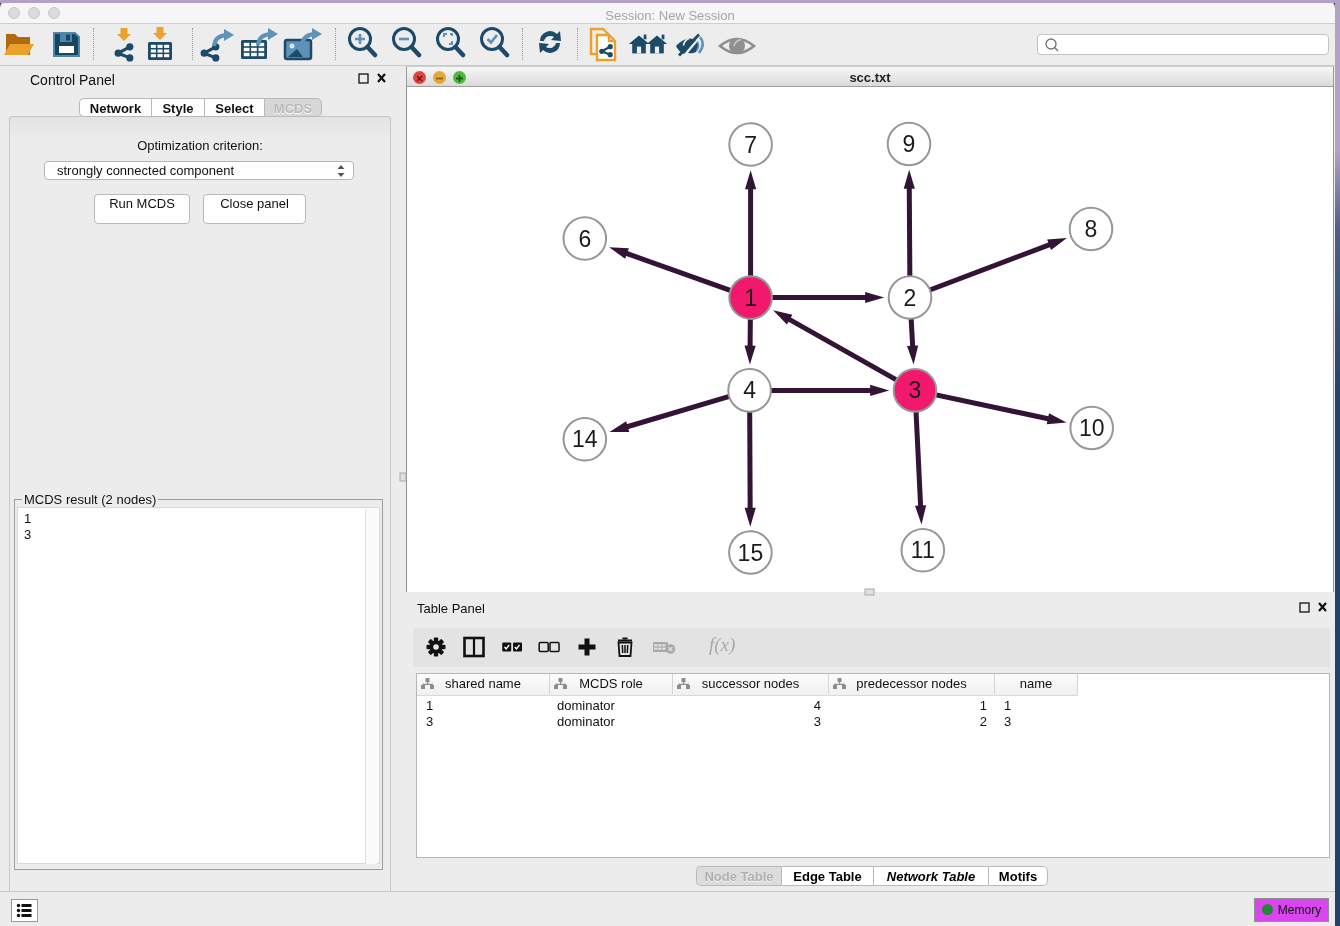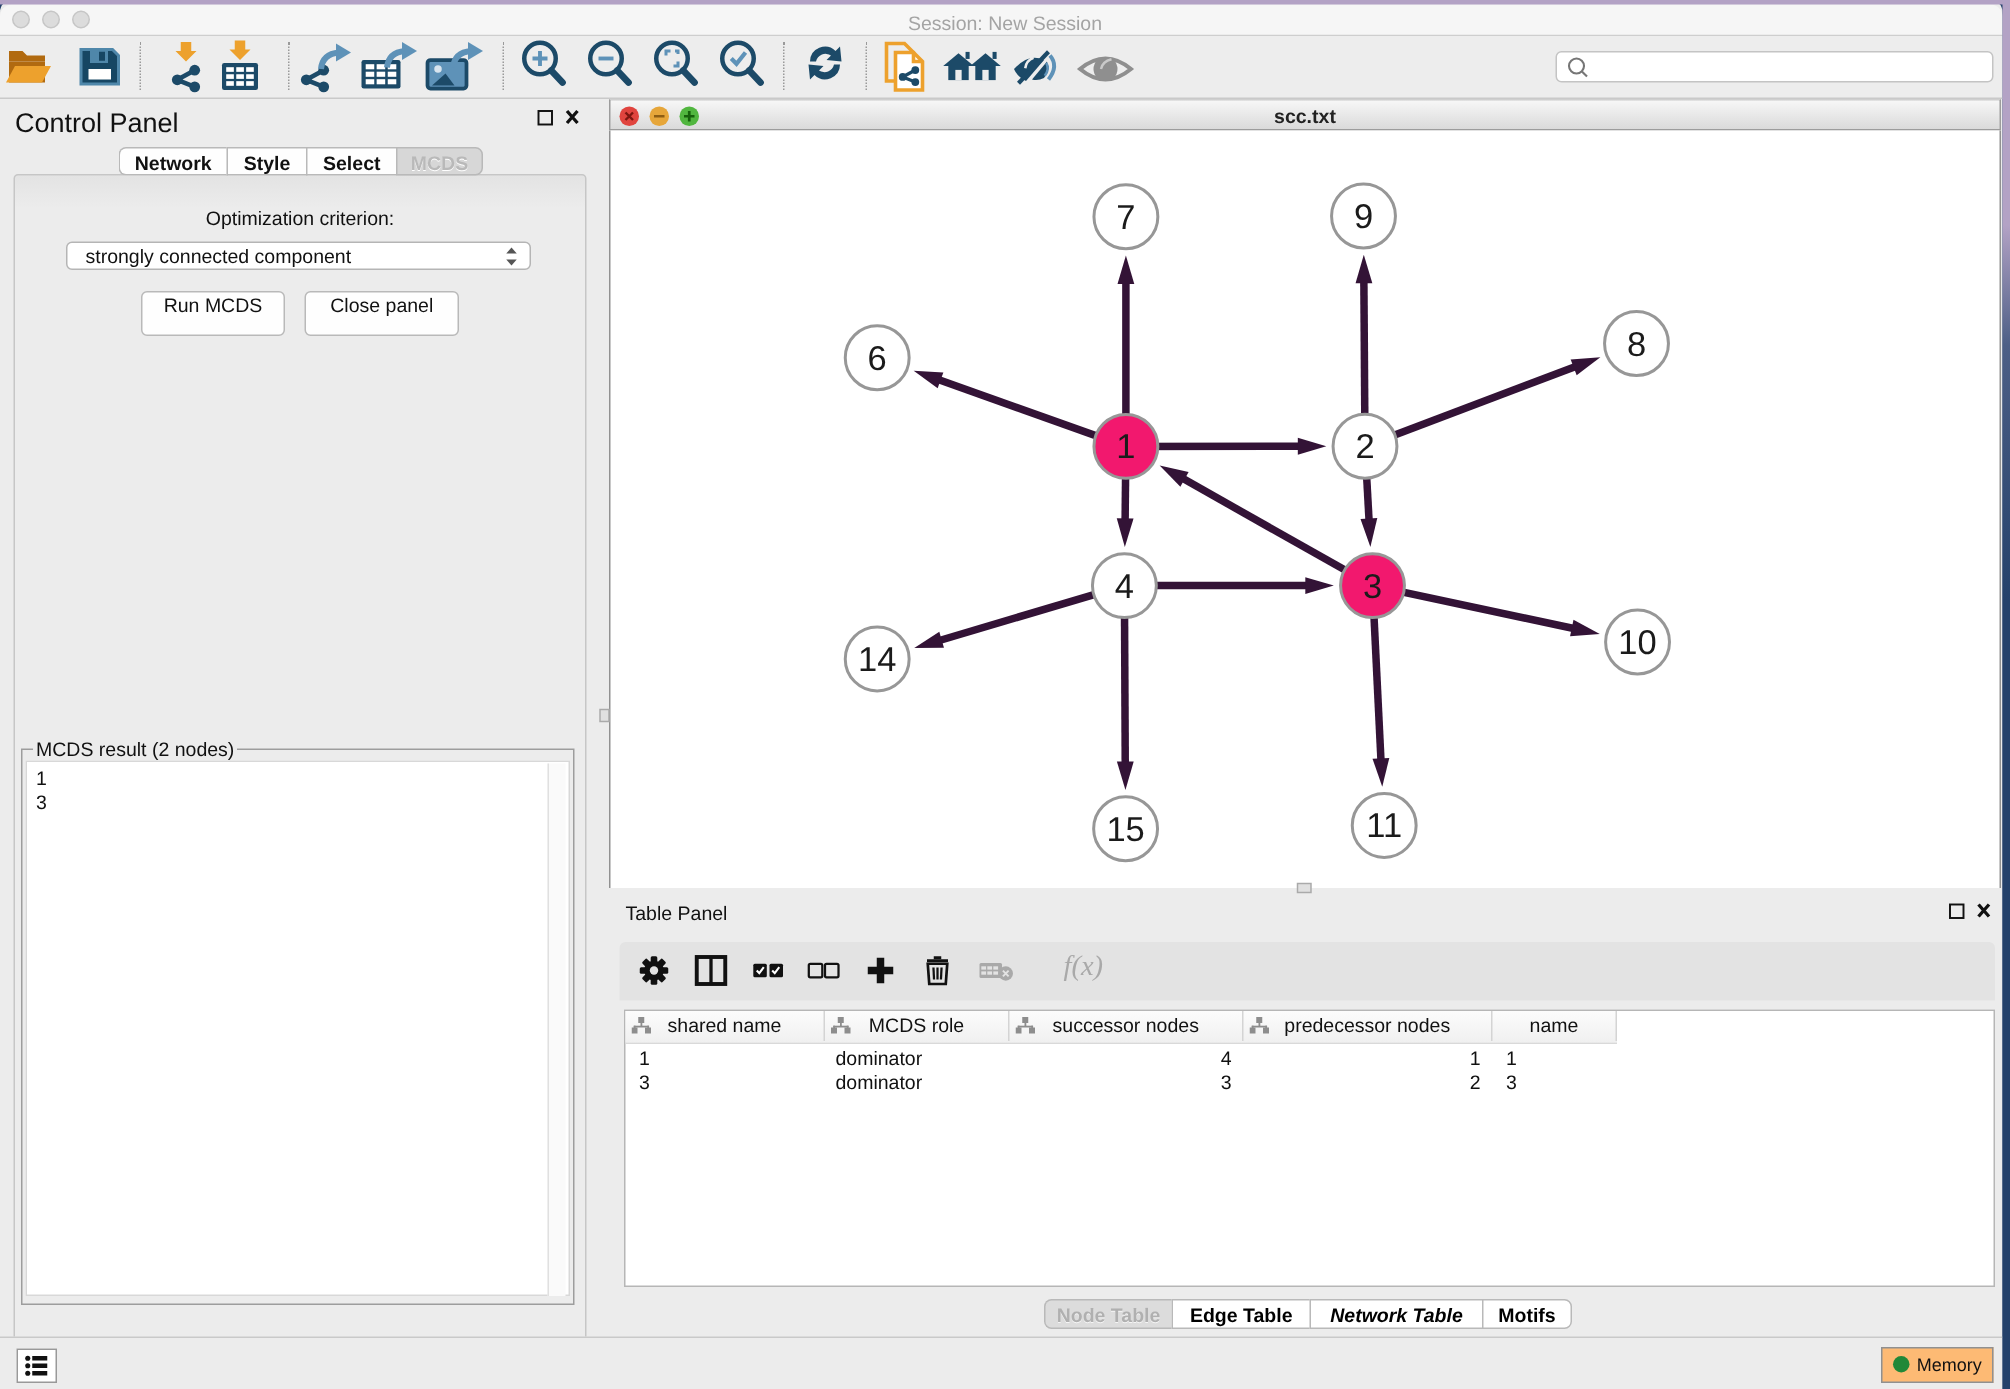--- a/index.html
+++ b/index.html
@@ -10,21 +10,21 @@
 #titlebar{left:0;top:3px;width:1335px;height:20px;background:#f6f6f6;border-bottom:1px solid #cecece;border-top-right-radius:8px;border-top-left-radius:8px;}
 .tlight{position:absolute;top:4px;width:12px;height:12px;border-radius:50%;background:#dcdcdc;border:1px solid #c6c6c6;box-sizing:border-box;}
 #wtitle{position:absolute;top:3px;left:470px;width:400px;line-height:19px;font-size:13px;color:#a4a4a4;text-align:center;}
 #toolbar{left:0;top:24px;width:1335px;height:41px;background:#ededed;border-bottom:1px solid #c9c9c9;}
 .sep{position:absolute;top:4px;height:32px;width:0;border-left:1px dotted #9a9a9a;}
 .ticon{position:absolute;top:0;}
 #searchbox{position:absolute;left:1037px;top:10px;width:290px;height:19px;background:#fff;border:1px solid #c4c4c4;border-radius:4px;}
 
 #cpanel{left:0;top:66px;width:400px;height:824px;background:#ececec;}
 #cphead{position:absolute;left:0;top:0;width:100%;height:26px;}
-#cptitle{position:absolute;left:10px;top:6px;font-size:18px;color:#111;}
+#cptitle{position:absolute;left:30px;top:6px;font-size:14px;color:#111;}
 .winbtns{position:absolute;top:6px;font-size:12px;color:#111;}
 #cpbody{position:absolute;left:9px;top:50px;width:382px;height:828px;border:1px solid #c6c6c6;border-radius:3px;background:linear-gradient(#e3e3e3,#ececec 22px);box-sizing:border-box;}
 #tabs{position:absolute;left:79px;top:32px;height:19px;z-index:5;display:flex;}
 .tab{height:19px;line-height:19px;font-size:13px;font-weight:bold;text-align:center;background:#fefefe;border:1px solid #b9b9b9;border-right:none;box-sizing:border-box;color:#111;}
 .tab.first{border-radius:5px 0 0 5px;}
 .tab.last{border-radius:0 5px 5px 0;border-right:1px solid #b9b9b9;background:#d7d7d7;color:#b9b9b9;text-shadow:0 1px 0 #fff;}
 #optlabel{position:absolute;left:0;top:72px;width:100%;text-align:center;font-size:13px;color:#111;}
 #dropdown{position:absolute;left:44px;top:95px;width:310px;height:19px;background:#fff;border:1px solid #b5b5b5;border-radius:4px;box-sizing:border-box;font-size:13px;line-height:17px;padding-left:12px;color:#111;}
 .btn{position:absolute;top:128px;height:30px;background:#fefefe;border:1px solid #b9b9b9;border-radius:4px;box-sizing:border-box;font-size:13px;line-height:17px;text-align:center;color:#111;}
 #fieldset{position:absolute;left:14px;top:433px;width:369px;height:371px;border:1px solid #9d9d9d;box-sizing:border-box;}
@@ -46,21 +46,21 @@
 #thead{position:absolute;left:0;top:0;height:21px;background:linear-gradient(#fcfcfc,#f0f0f0);border-bottom:1px solid #d9d9d9;}
 .hcell{position:absolute;top:0;height:20px;border-right:1px solid #d4d4d4;box-sizing:border-box;font-size:13px;line-height:20px;text-align:center;color:#111;}
 .trow{position:absolute;font-size:13px;color:#111;}
 #btabs{position:absolute;left:289px;top:270px;height:36px;display:flex;}
 .btab{height:20px;line-height:19px;font-size:13px;font-weight:bold;text-align:center;background:#fff;border:1px solid #b9b9b9;border-right:none;box-sizing:border-box;color:#000000;}
 .btab.first{border-radius:5px 0 0 5px;background:#dcdcdc;color:#b0b0b0;text-shadow:0 1px 0 #f5f5f5;}
 .btab.last{border-radius:0 5px 5px 0;border-right:1px solid #b9b9b9;}
 
 #statusbar{left:0;top:891px;width:1335px;height:35px;background:#ececec;border-top:1px solid #c9c9c9;}
 #listbtn{position:absolute;left:11px;top:7px;width:27px;height:23px;background:#fff;border:1px solid #999;box-sizing:border-box;}
-#membtn{position:absolute;left:1254px;top:6px;width:75px;height:24px;background:#fdba74;border:1px solid #909090;box-sizing:border-box;font-size:12px;line-height:22px;text-align:center;color:#111;}
+#membtn{position:absolute;left:1254px;top:6px;width:75px;height:24px;background:#d946ef;border:1px solid #909090;box-sizing:border-box;font-size:12px;line-height:22px;text-align:center;color:#111;}
 </style></head>
 <body>
 <div id="app">
 <div id="titlebar" class="abs">
   <div class="tlight" style="left:8px;"></div>
   <div class="tlight" style="left:28px;"></div>
   <div class="tlight" style="left:48px;"></div>
   <div id="wtitle">Session: New Session</div>
 </div>
 <div id="toolbar" class="abs">

